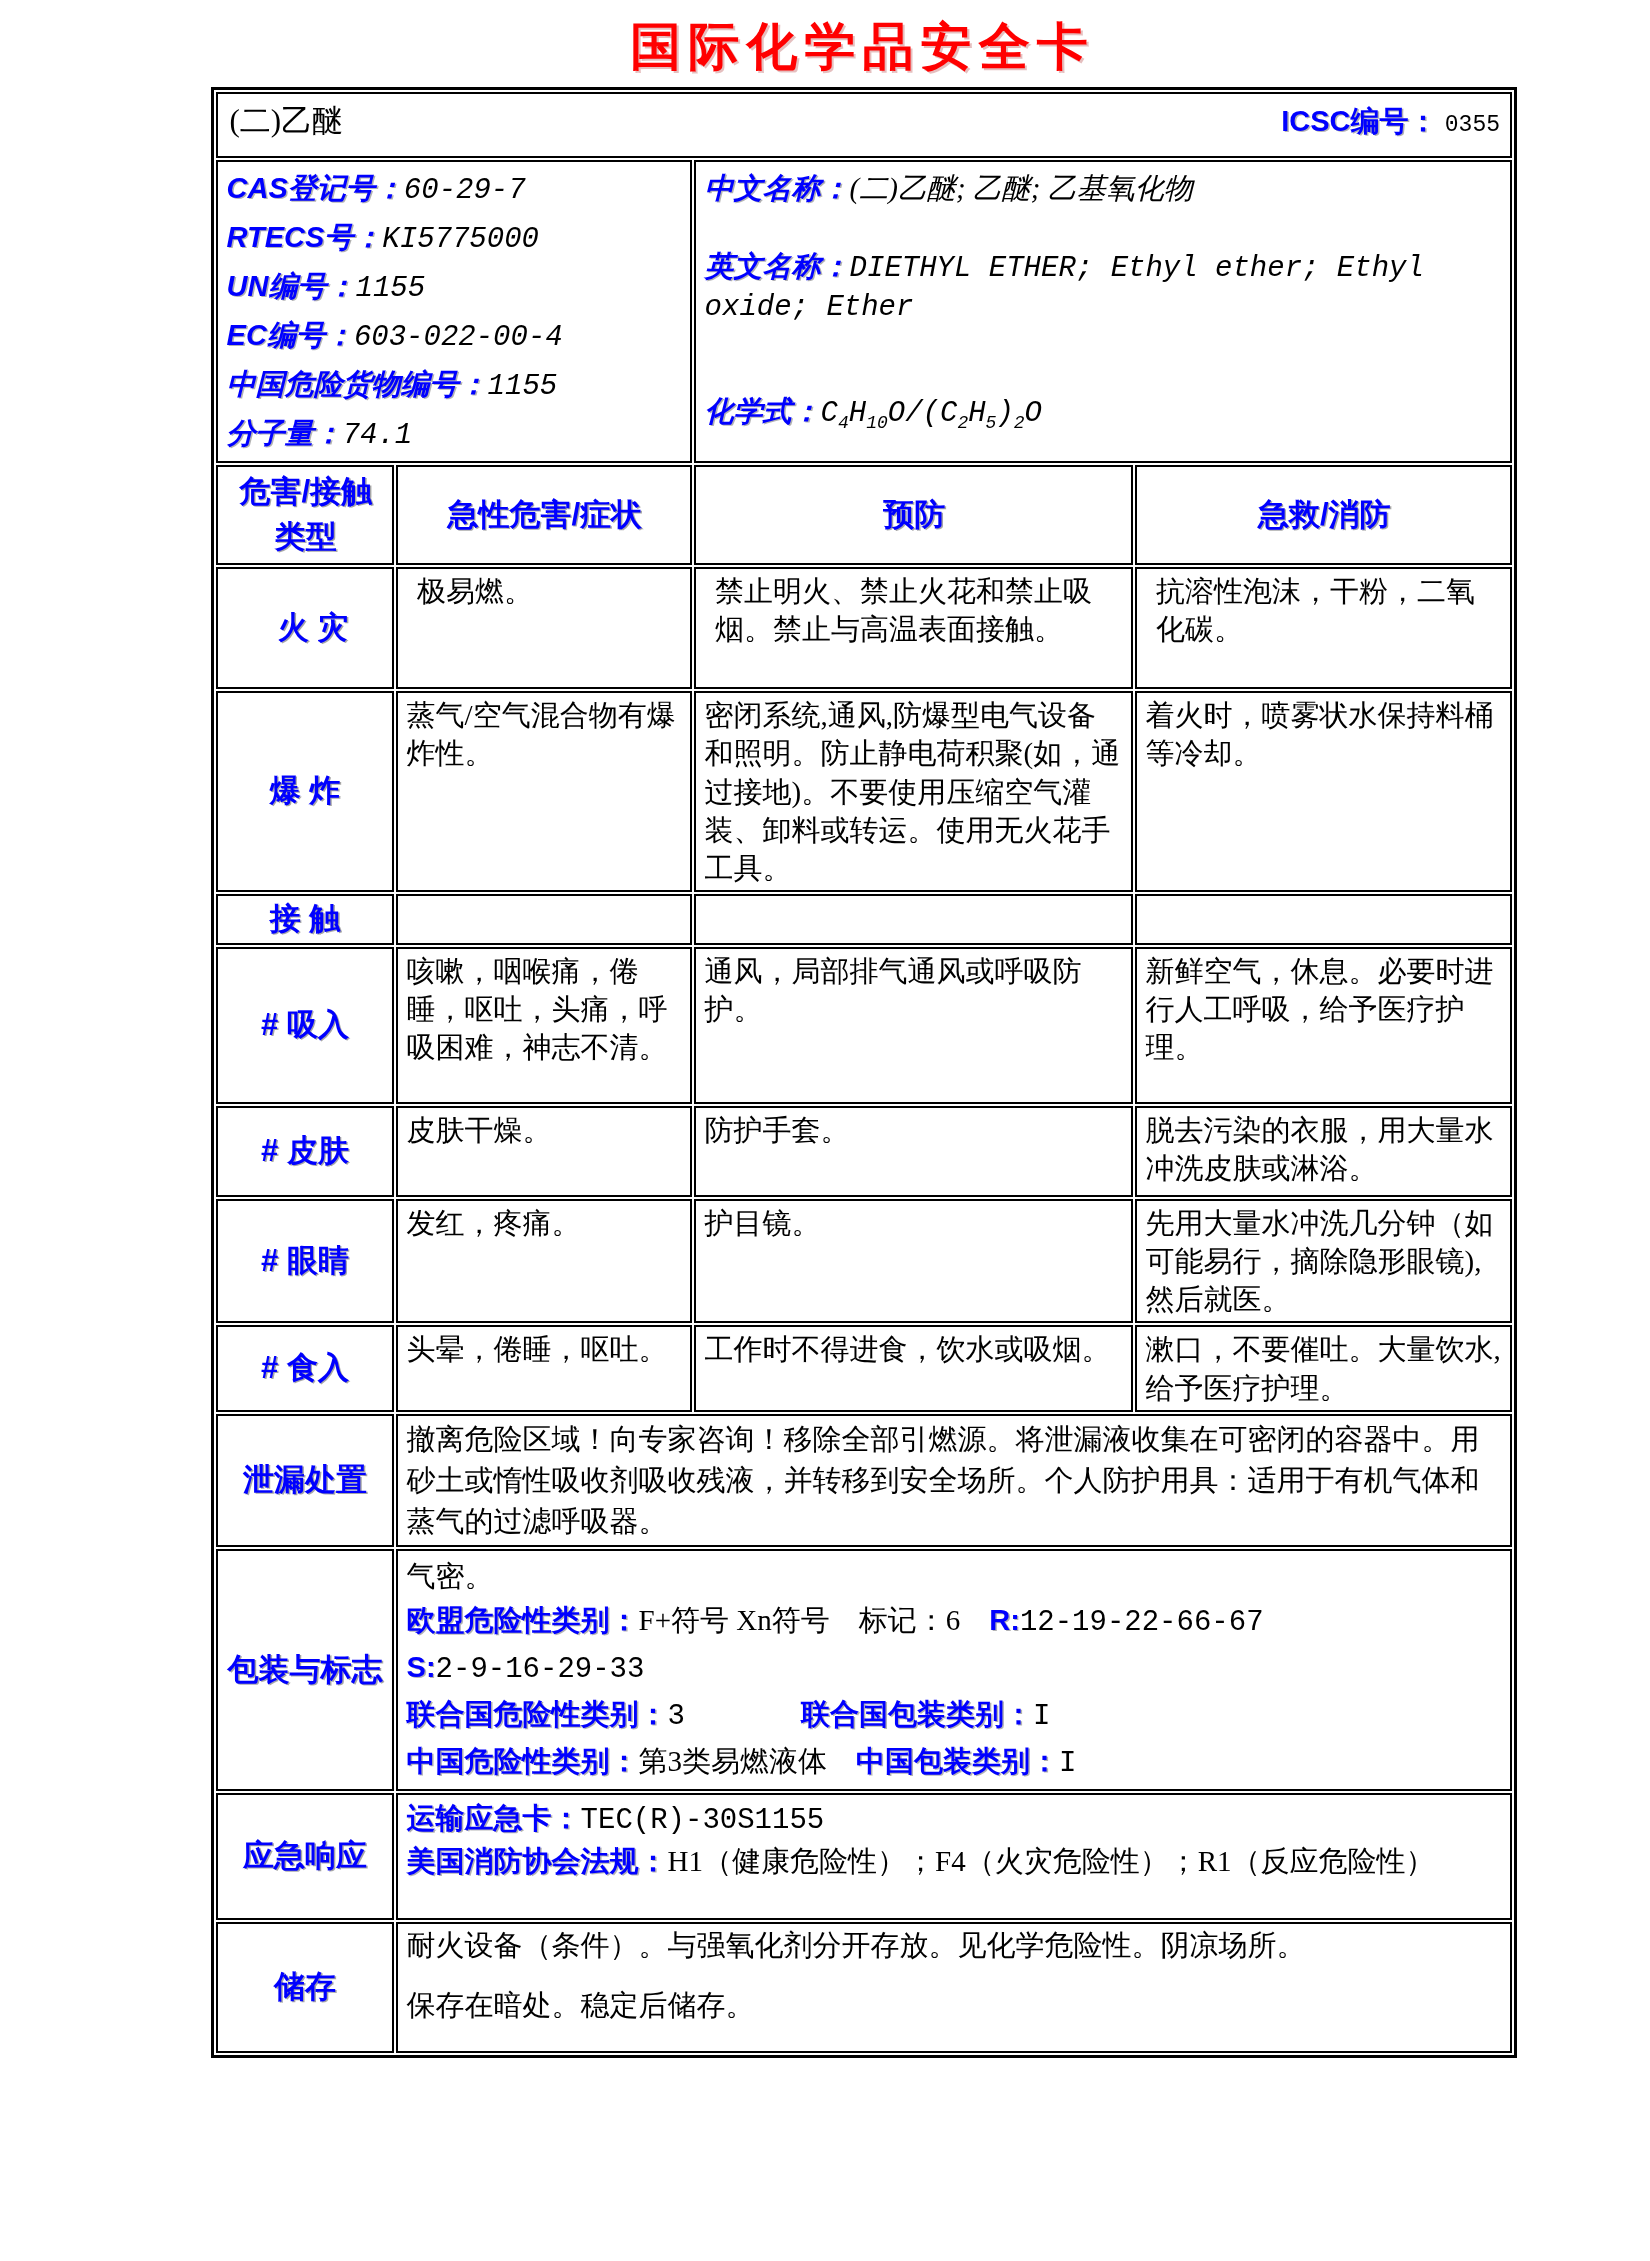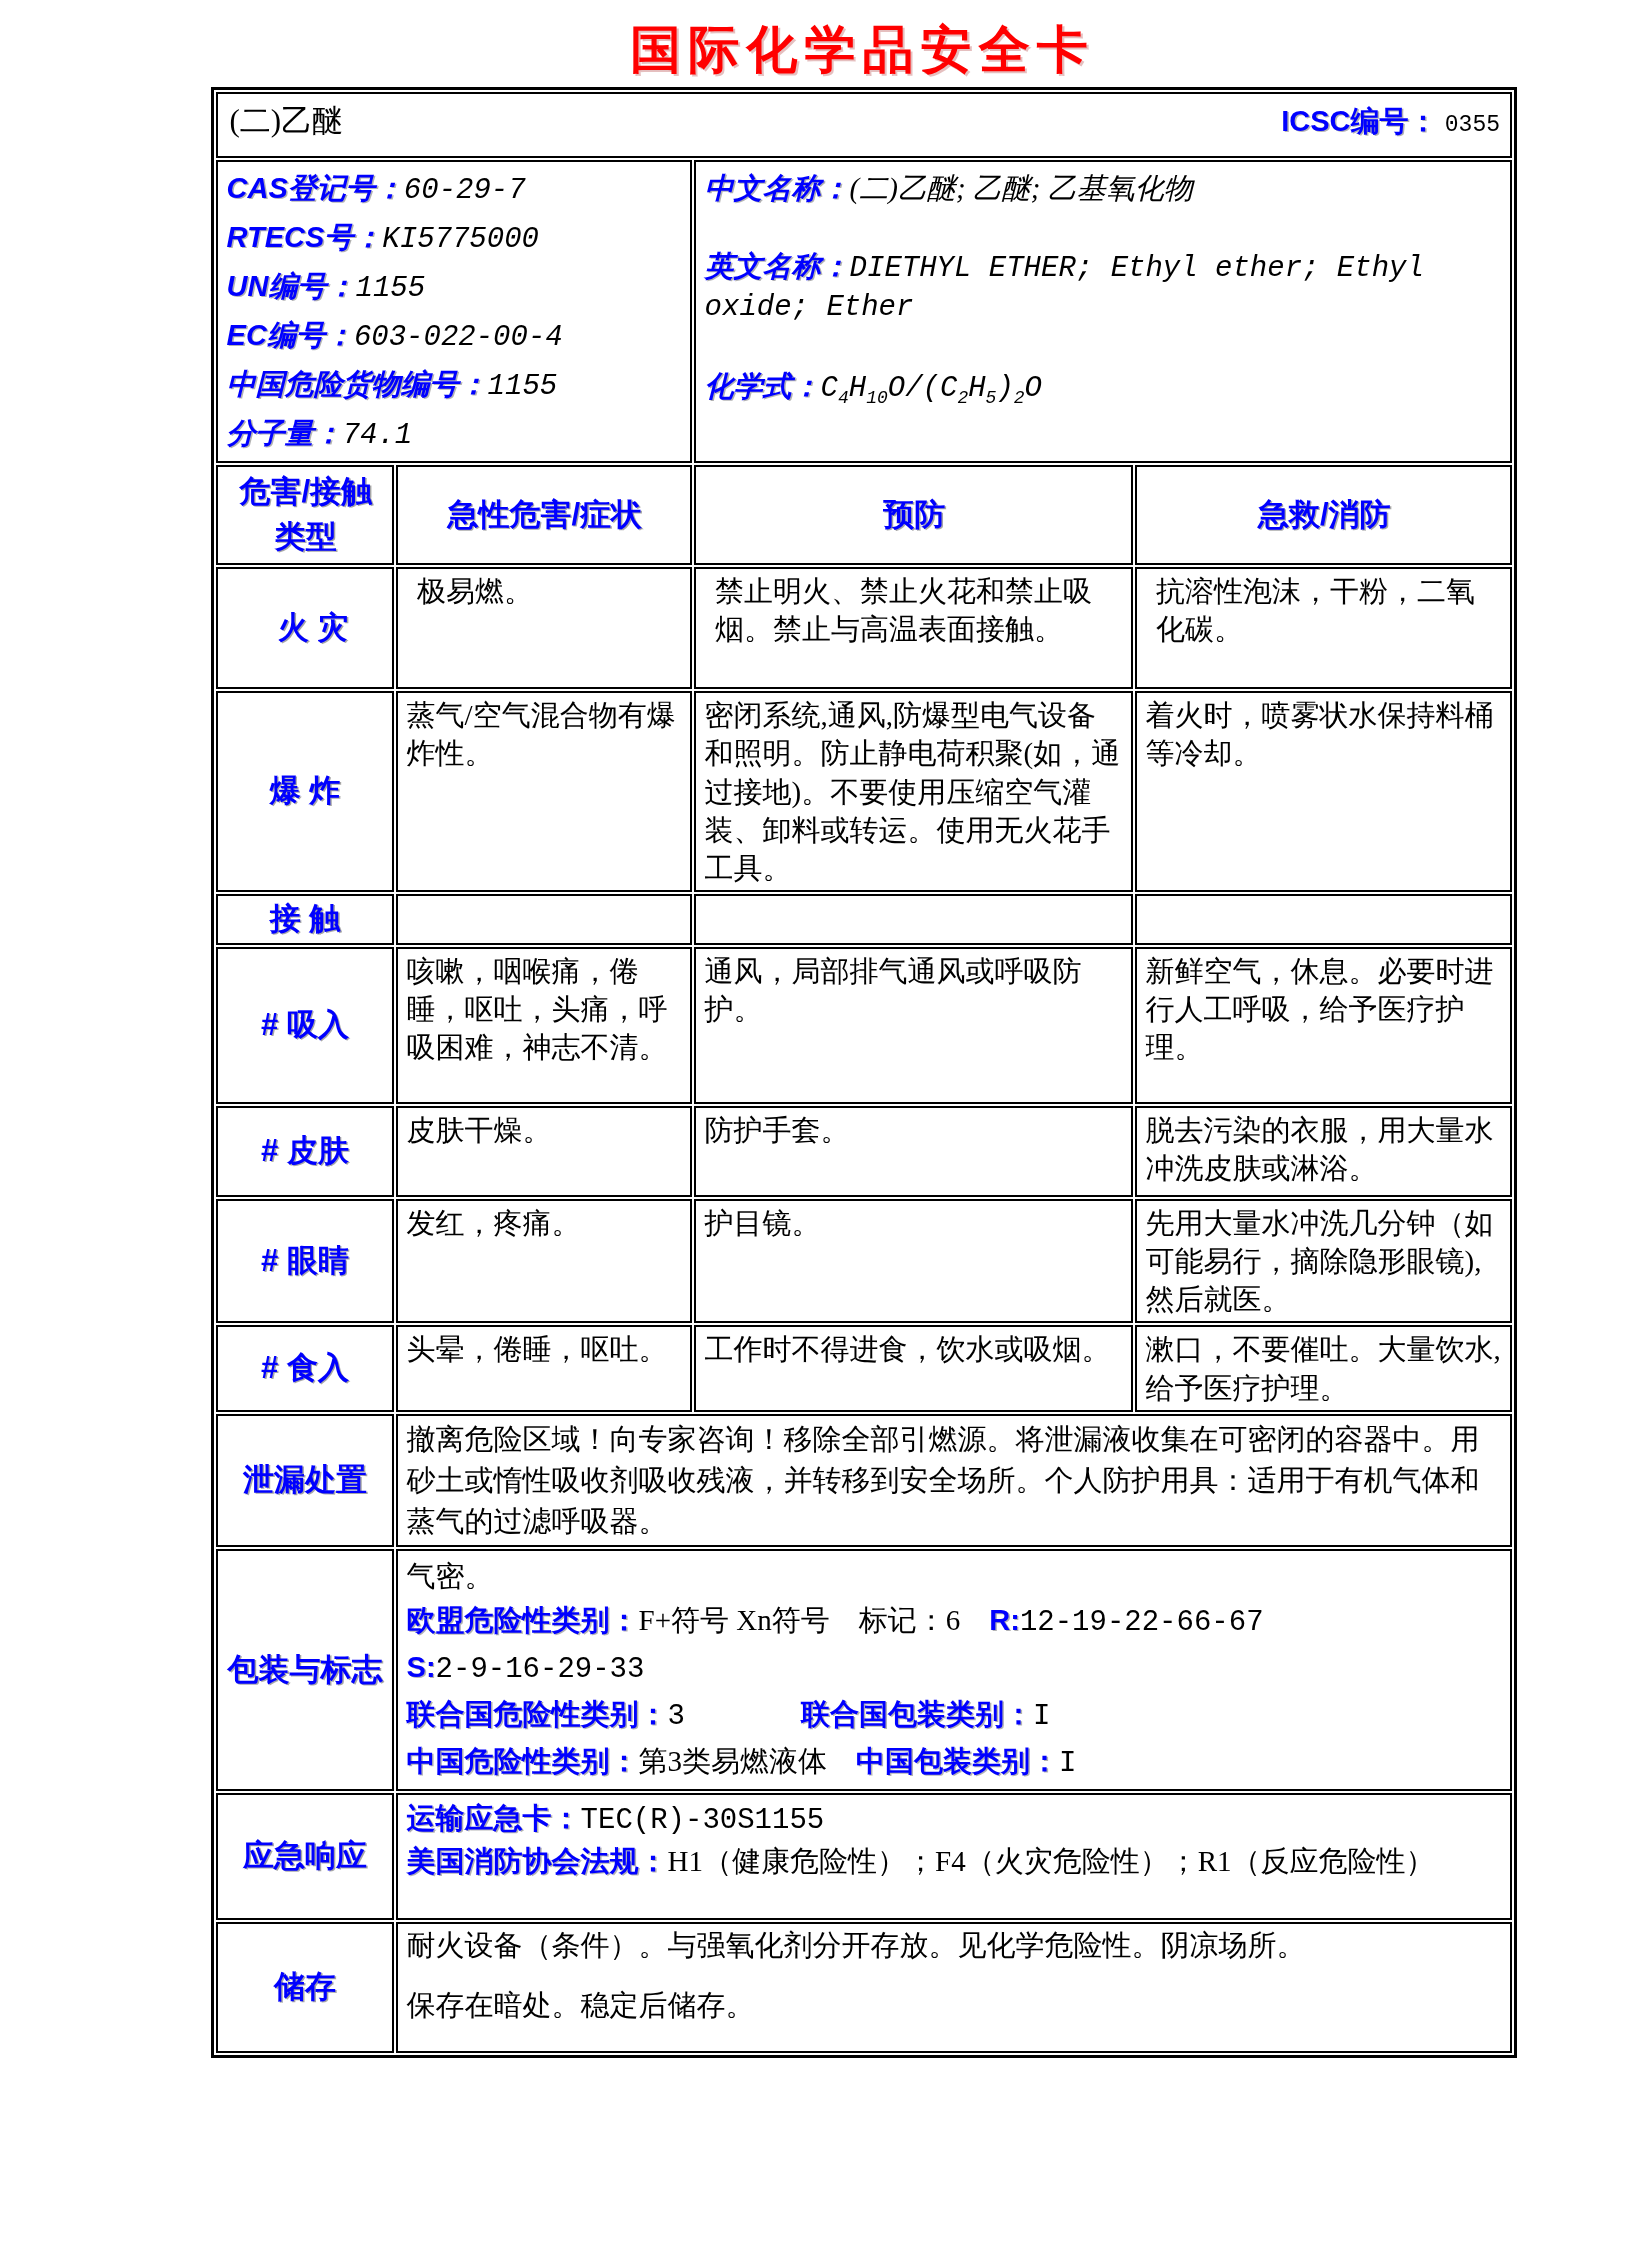--- a/index.html
+++ b/index.html
@@ -1,20 +1,20 @@
 <!DOCTYPE html>
 <html style="font-size:11.4px"><head>
 <meta charset="utf-8">
 <style>
   html,body{margin:0;padding:0;background:#ffffff;}
   body{width:1651px;height:2261px;position:relative;overflow:hidden;
        font-family:"Liberation Serif",serif;color:#000;}
   .page{position:absolute;left:211px;top:18.6px;width:1303px;}
   .title{text-align:center;color:#ff0000;font-weight:bold;font-size:51px;line-height:1.25;
-         letter-spacing:7.1px;font-family:Liberation Serif, serif;
+         letter-spacing:7.1px;font-family:Liberation Mono, monospace;
          text-shadow:2.1px 2.1px 0 rgba(150,0,0,0.25);}
   table.card{margin-top:4.3px;width:1303px;table-layout:fixed;
              border-collapse:separate;border-spacing:2.1px;border:3.6px solid #000;background:#fff;}
   td{border:2.1px solid #000;box-sizing:border-box;vertical-align:top;
      padding:2.9px 7.1px 2.9px 8.6px;font-size:29px;line-height:1.32;}
   
   td.rowlabel{vertical-align:middle;text-align:center;color:#0000ff;
               font-family:"Liberation Sans",sans-serif;font-weight:bold;font-size:31px;
               text-shadow:1.4px 1.4px 0 rgba(0,0,0,0.35);padding:2.9px 2.9px;}
   td.hhead{vertical-align:middle;text-align:center;color:#0000ff;
@@ -42,21 +42,21 @@
   tr.r-eyes     td{height:121px;}
   tr.r-ingest   td{height:76px;}
   tr.r-spill    td{height:127px;}
   tr.r-pack     td{height:223px;margin-left:8px;}
   tr.r-emerg    td{height:127px;}
   tr.r-storage  td{height:112px;}
   
   .iline{line-height:46px;white-space:pre-wrap;font-style:italic;}
   .info-right .cn{margin-bottom:37px;}
   .info-right .en{line-height:1.3;margin-bottom:8px;}
-  .info-right .fm{margin-top:36px;}
+  .info-right .fm{margin-top:61px;}
   
   .r-pack .line{line-height:44px;}
   .r-emerg .line{line-height:1.38;}
   .r-storage .line{line-height:1.3;margin-bottom:23px;}
   .r-spill .line{line-height:1.42;}
 </style>
 </head>
 <body>
 
 <div class="page">

